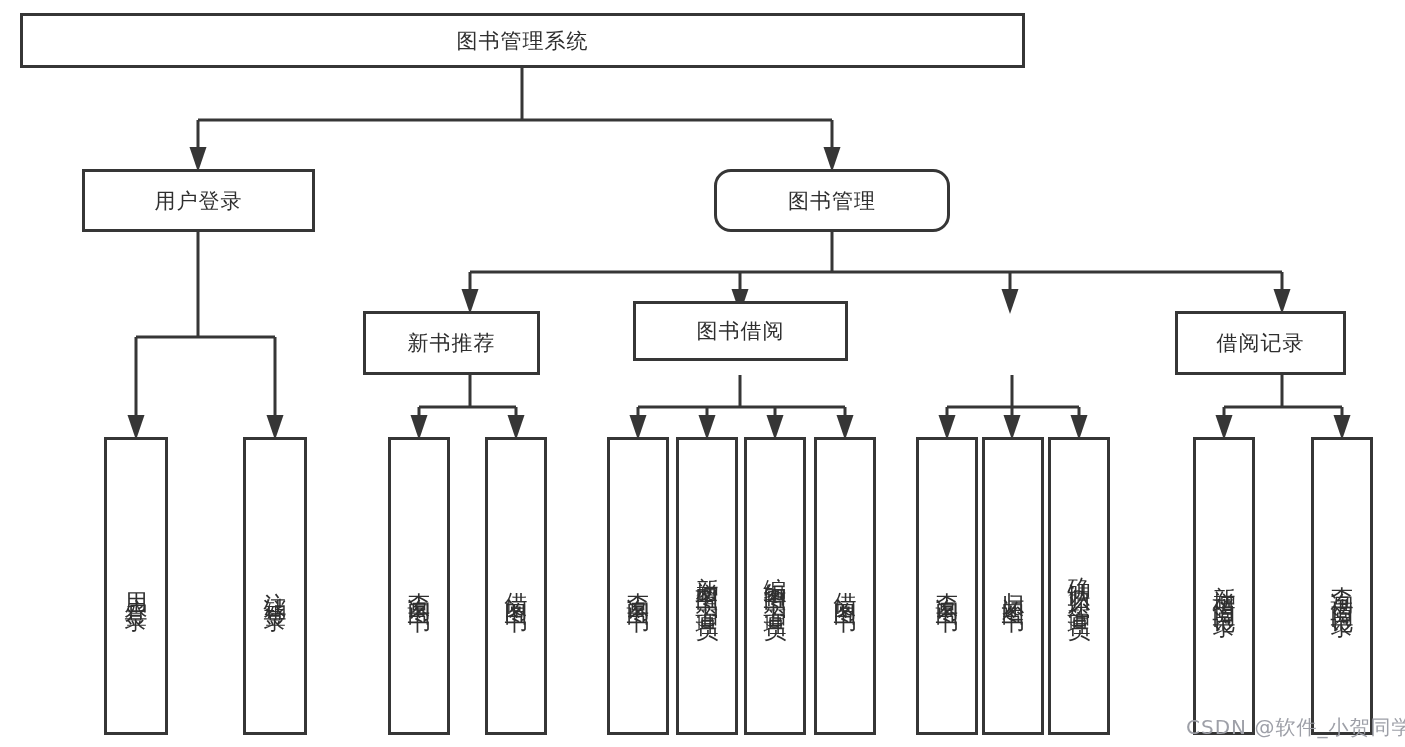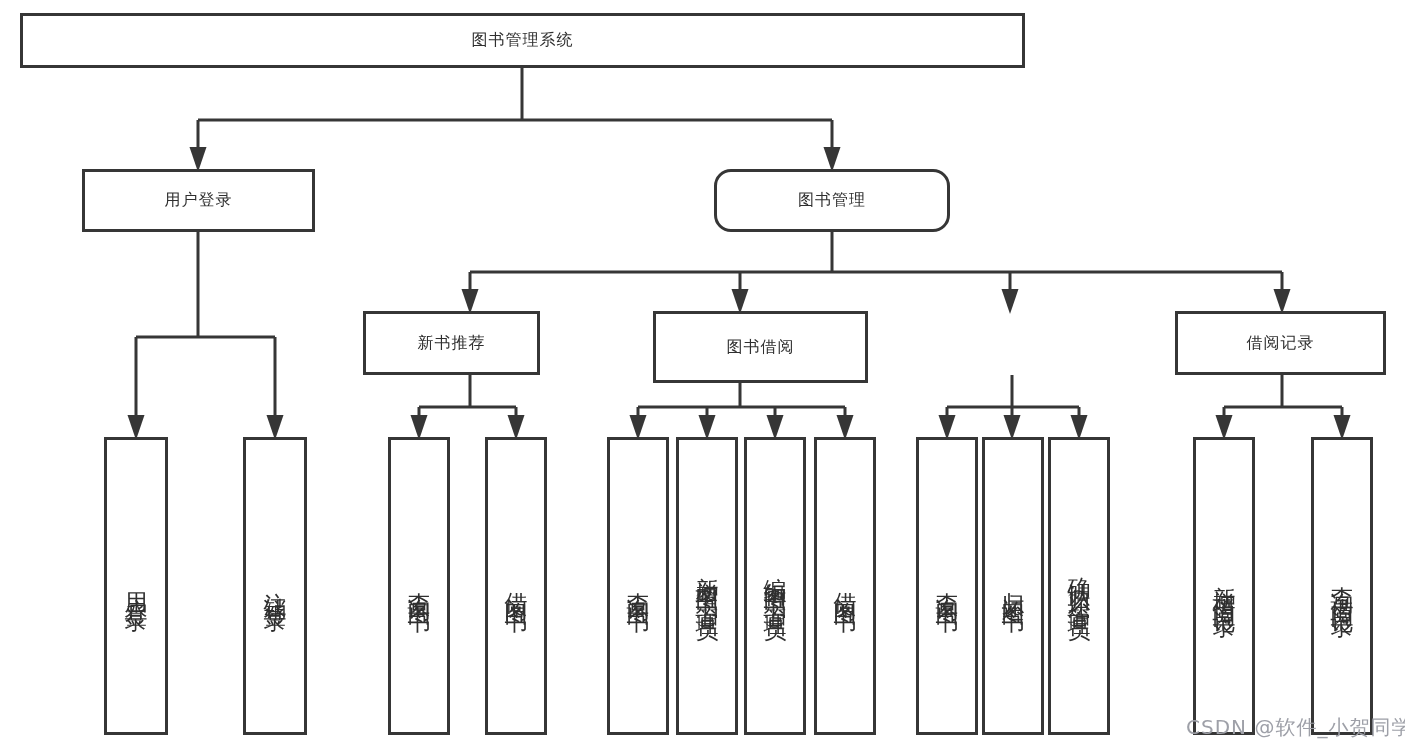--- a/index.html
+++ b/index.html
@@ -15,21 +15,21 @@
   svg.connectors polygon{fill:#363636;stroke:none;}
   .box{
     position:absolute;
     border:3px solid #363636;
     background:#ffffff;
     box-sizing:border-box;
     display:flex;align-items:center;justify-content:center;
     color:#2f2f2f;
     z-index:2;
   }
-  .h-label{font-size:16px;letter-spacing:1px;white-space:nowrap;}
+  .h-label{font-size:21px;letter-spacing:1px;white-space:nowrap;}
   .v-label{
     writing-mode:vertical-lr;
     text-orientation:mixed;
     font-size:23px;
     letter-spacing:6px;
     line-height:1;
   }
   .watermark{
     position:absolute;
     left:1186px;top:714px;
@@ -88,24 +88,24 @@
   <div class="box" style="left:82px;top:169px;width:233px;height:63px;">
     <span class="h-label">用户登录</span>
   </div>
   <div class="box" style="left:714px;top:169px;width:236px;height:63px;border-radius:17px;">
     <span class="h-label">图书管理</span>
   </div>
 
   <div class="box" style="left:363px;top:311px;width:177px;height:64px;">
     <span class="h-label">新书推荐</span>
   </div>
-  <div class="box" style="left:633px;top:311px;width:215px;height:72px;margin-left:20px;">
+  <div class="box" style="left:633px;top:301px;width:215px;height:60px;">
     <span class="h-label">图书借阅</span>
   </div>
-  <div class="box" style="left:1175px;top:311px;width:211px;height:64px;">
+  <div class="box" style="left:1175px;top:311px;width:171px;height:64px;">
     <span class="h-label">借阅记录</span>
   </div>
 
   <div class="box" style="left:104px;top:437px;width:64px;height:298px;">
     <span class="v-label">用户登录</span>
   </div>
   <div class="box" style="left:243px;top:437px;width:64px;height:298px;">
     <span class="v-label">注销登录</span>
   </div>
 

